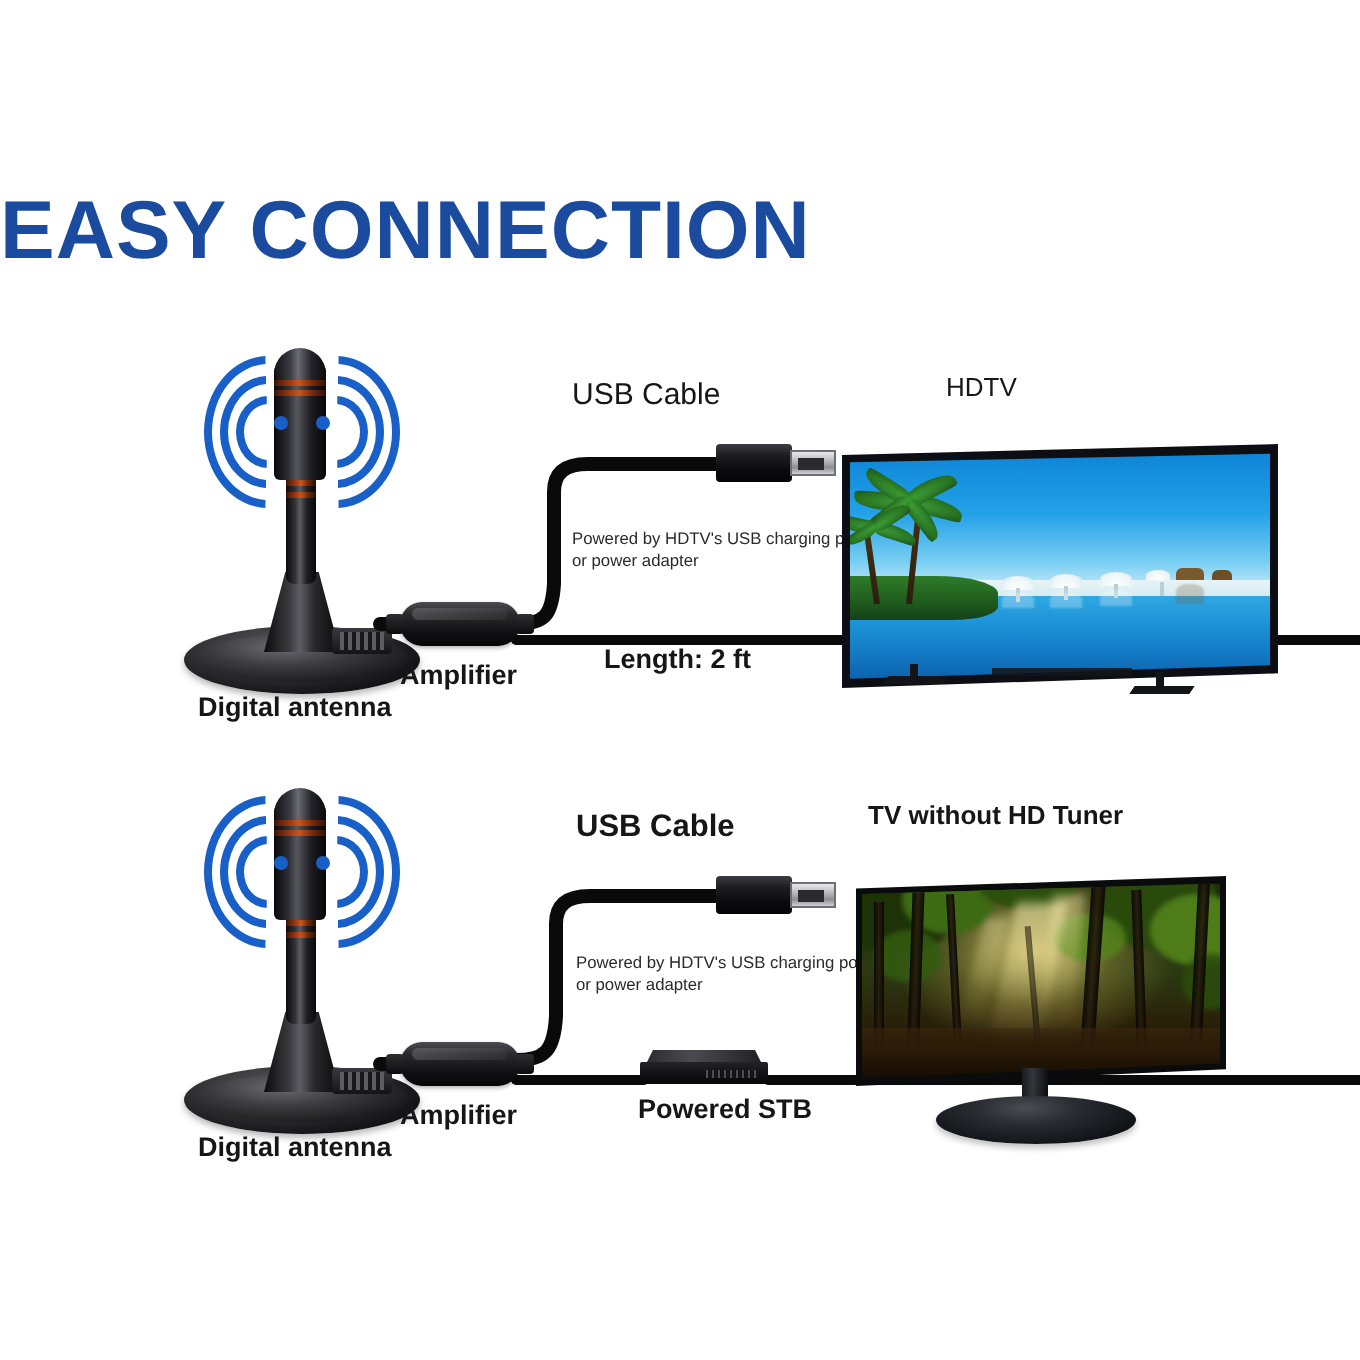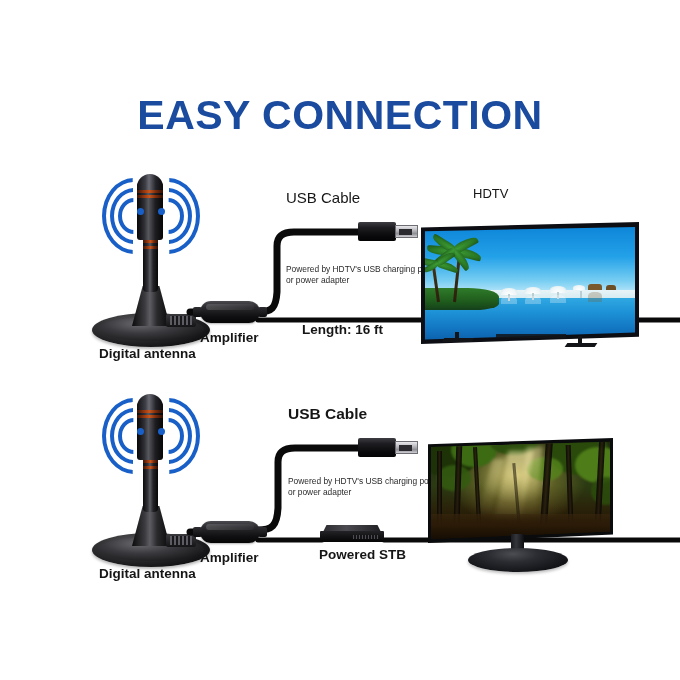--- a/index.html
+++ b/index.html
@@ -22,21 +22,21 @@
     height: 680px;
     background: #ffffff;
   }
 
   
   .title {
     position: absolute;
     left: 0;
     top: 92px;
     width: 680px;
-    text-align: center;
+    text-align: left;
     font-size: 41px;
     font-weight: bold;
     letter-spacing: 0.5px;
     color: #1b4b9e;
     font-family: "Liberation Sans", sans-serif;
     white-space: nowrap;
   }
 
   
   .diagram {
@@ -400,21 +400,21 @@
       <div class="amp-nub-r"></div>
     </div>
 
     <div class="usb-plug" style="left:358px; top:62px;">
       <div class="usb-body"></div>
       <div class="usb-metal"></div>
     </div>
 
     <div class="lbl lbl-usb" style="left:286px; top:29px;">USB Cable</div>
     <div class="lbl lbl-note" style="left:286px; top:104px;">Powered by HDTV's USB charging port or power adapter</div>
-    <div class="lbl lbl-length" style="left:302px; top:162px;">Length: 16 ft</div>
+    <div class="lbl lbl-length" style="left:302px; top:162px;">Length: 2 ft</div>
     <div class="lbl lbl-amplifier" style="left:200px; top:170px;">Amplifier</div>
     <div class="lbl lbl-antenna" style="left:99px; top:186px;">Digital antenna</div>
     <div class="lbl lbl-device" style="left:473px; top:26px;">HDTV</div>
 
     <div class="tv1" style="left:421px; top:62px; width:224px; height:142px;">
       <div class="tv1-frame"></div>
       <div class="tv1-screen">
         <div class="beach-sky"></div>
         <div class="beach-sand"></div>
         <div class="beach-sea"></div>
@@ -504,20 +504,21 @@
     <div class="usb-plug" style="left:358px; top:58px;">
       <div class="usb-body"></div>
       <div class="usb-metal"></div>
     </div>
 
     <div class="lbl lbl-usb-bold" style="left:288px; top:25px;">USB Cable</div>
     <div class="lbl lbl-note" style="left:288px; top:96px;">Powered by HDTV's USB charging port or power adapter</div>
     <div class="lbl lbl-amplifier" style="left:200px; top:170px;">Amplifier</div>
     <div class="lbl lbl-stb" style="left:319px; top:167px;">Powered STB</div>
     <div class="lbl lbl-antenna" style="left:99px; top:186px;">Digital antenna</div>
+    <div class="lbl lbl-device-bold" style="left:434px; top:20px;">TV without HD Tuner</div>
 
     <div class="tv2" style="left:428px; top:58px; width:196px; height:150px;">
       <div class="tv2-frame"></div>
       <div class="tv2-screen">
         <div class="forest-bg"></div>
 
         <div class="canopy" style="left:-14px; top:-10px; width:62px; height:46px; background:#1d3207;"></div>
         <div class="canopy" style="left:20px; top:-8px; width:46px; height:34px; background:#3c6b14;"></div>
         <div class="canopy" style="left:118px; top:-12px; width:60px; height:46px; background:#2a4a0c;"></div>
         <div class="canopy" style="left:144px; top:6px; width:48px; height:36px; background:#4d7c18;"></div>

